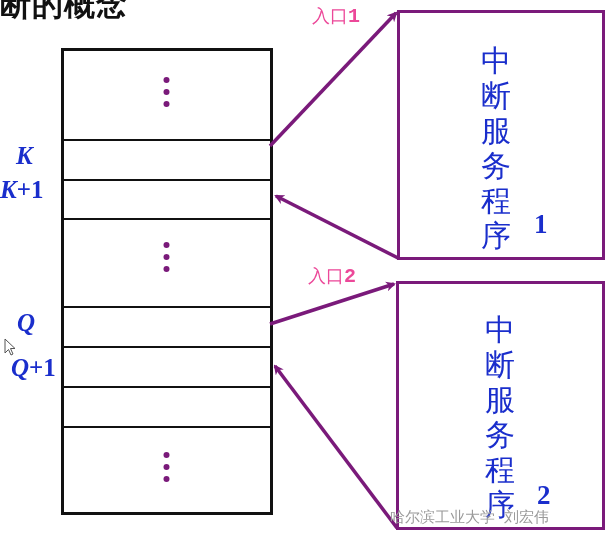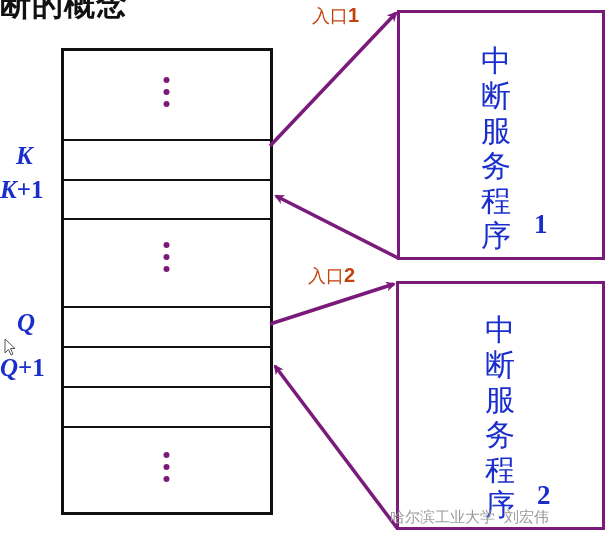--- a/index.html
+++ b/index.html
@@ -9,22 +9,22 @@
            color: #111; letter-spacing: 1px; white-space: nowrap;
            font-family: "DejaVu Sans", sans-serif; }
   .table { position: absolute; left: 61px; top: 48px; width: 206px; height: 461px;
            border: 3px solid #111; box-sizing: content-box; }
   .row { position: absolute; left: 0; right: 0; border-top: 2.5px solid #111; box-sizing: border-box; }
   .dots { position: absolute; left: 50%; transform: translateX(-50%); width: 7px; }
   .dot { width: 6px; height: 6px; border-radius: 50%; background: #7a1a7a; margin: 0 0 6px 0; }
   .lbl { position: absolute; color: #1a2ecc; font-weight: bold; font-style: italic;
          font-size: 25px; font-family: "Liberation Serif", "DejaVu Serif", serif; white-space: nowrap; }
   .lbl .num { font-style: normal; }
-  .entry { position: absolute; color: #c2410c; font-size: 18px; white-space: nowrap;
-           font-family: Liberation Sans, sans-serif; }
+  .entry { position: absolute; color: #ec4899; font-size: 18px; white-space: nowrap;
+           font-family: Liberation Mono, monospace; }
   .entry .n { font-weight: bold; font-size: 20px; }
   .box { position: absolute; border: 3px solid #7a1a7a; background: #fff; box-sizing: border-box; }
   .vtext { position: absolute; color: #1a2ecc; font-size: 30px; line-height: 35px;
            width: 34px; text-align: center; font-family: "DejaVu Sans", sans-serif; }
   .vtext span { display: block; }
   .boxnum { position: absolute; color: #1a2ecc; font-weight: bold; font-size: 27px;
             font-family: "Liberation Serif", serif; }
   .watermark { position: absolute; left: 390px; top: 508px; color: #9a9a9a; font-size: 15px;
                font-family: Liberation Mono, monospace; white-space: nowrap; }
   svg.arrows { position: absolute; left: 0; top: 0; }
@@ -64,21 +64,21 @@
 
 <div class="lbl" style="left:16px;top:142px">
   <span>K</span>
 </div>
 <div class="lbl" style="left:0px;top:176px">
   <span>K</span><span class="num">+1</span>
 </div>
 <div class="lbl" style="left:17px;top:309px">
   <span>Q</span>
 </div>
-<div class="lbl" style="left:0px;top:354px">
+<div class="lbl" style="left:11px;top:354px">
   <span>Q</span><span class="num">+1</span>
 </div>
 
 <div class="entry" style="left:312px;top:4px">
   <span>入口</span><span class="n">1</span>
 </div>
 <div class="entry" style="left:308px;top:264px">
   <span>入口</span><span class="n">2</span>
 </div>
 

